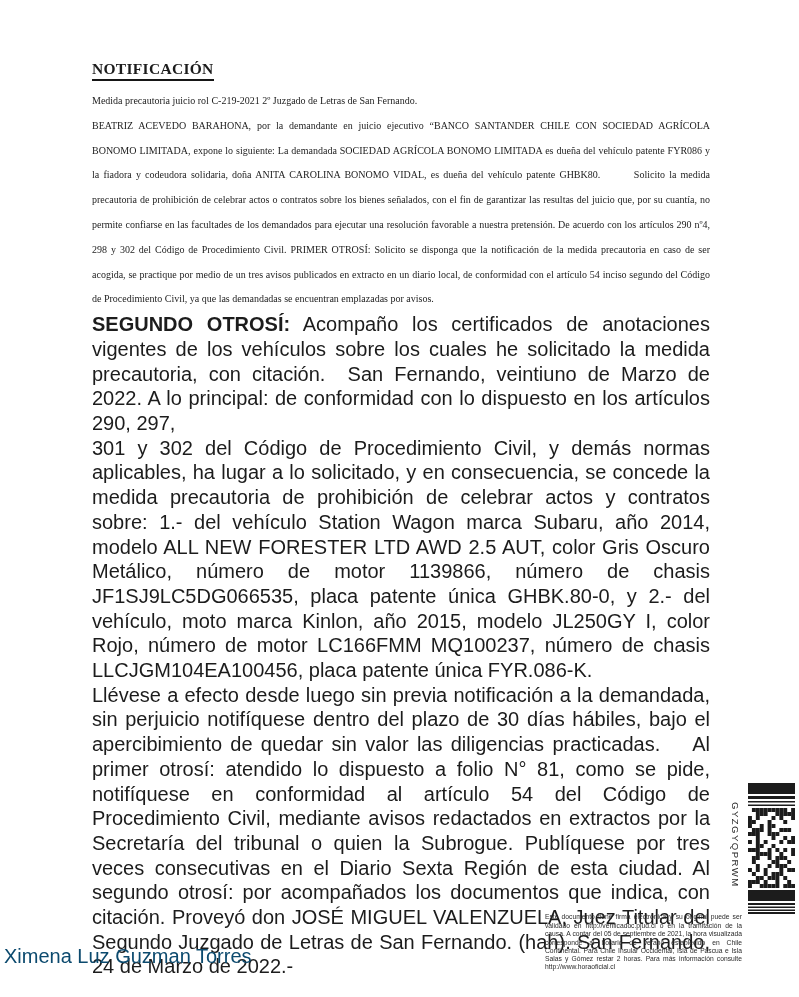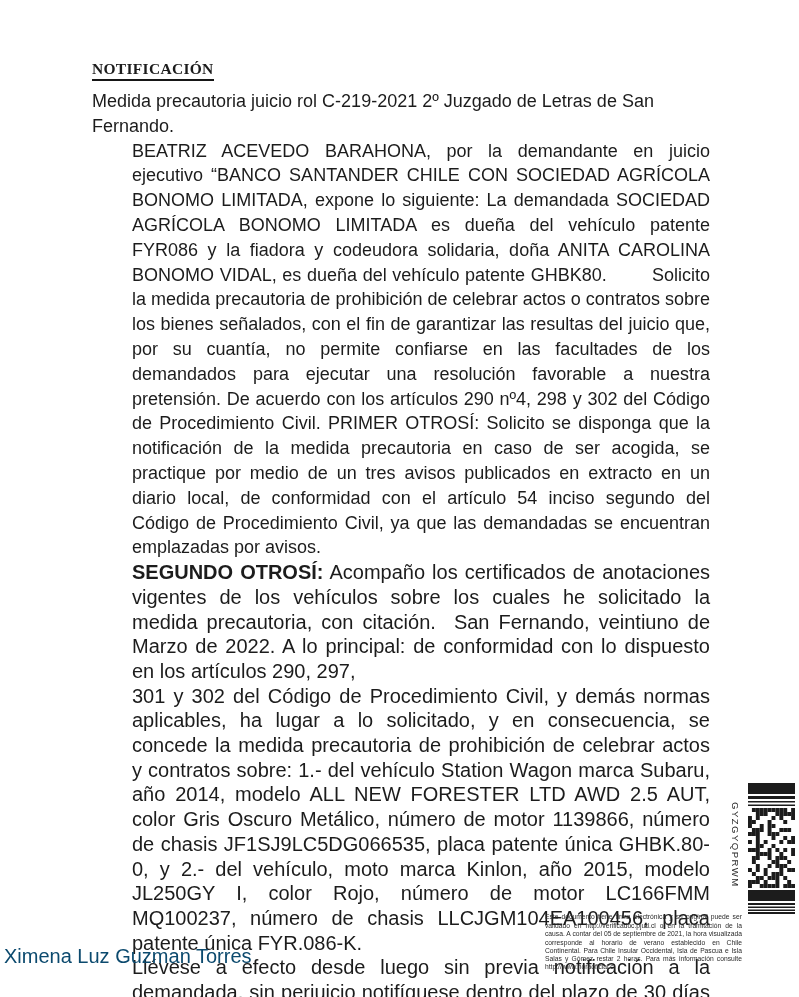--- a/index.html
+++ b/index.html
@@ -8,23 +8,23 @@
     background:#ffffff; overflow:hidden; color:#1c1c1c;
     font-family:"Liberation Sans", sans-serif;
   }
   .doc-body { position:absolute; left:92px; top:59px; width:618px; }
   .doc-title {
     margin:0 0 8px 0; font-family:"Liberation Serif", serif;
     font-size:15.5px; line-height:19px; font-weight:bold; letter-spacing:.3px;
   }
   .doc-title .title-text { display:inline-block; border-bottom:2px solid #161616; padding-bottom:1px; }
   .para { margin:0; }
-  .para.serif { font-family:Liberation Sans, sans-serif; font-size:18px; line-height:24.8px; }
+  .para.serif { font-family:Liberation Serif, serif; font-size:10px; line-height:24.8px; }
   .para.sans  { font-family:"Liberation Sans", sans-serif; font-size:20px;  line-height:24.7px; }
-  .para.just  { text-align:justify;margin-left:40px; }
+  .para.just  { text-align:justify; }
   .run-bold { font-weight:bold; }
 
   .signature {
     position:absolute; left:4px; top:947px;
     font-size:20px; line-height:18.8px; color:#0c4a6e; white-space:nowrap;
   }
 
   .notice { position:absolute; left:545px; top:913px; width:200px; height:66px; }
   .notice-inner {
     width:293px; font-size:10px; line-height:12.5px; text-align:justify;

